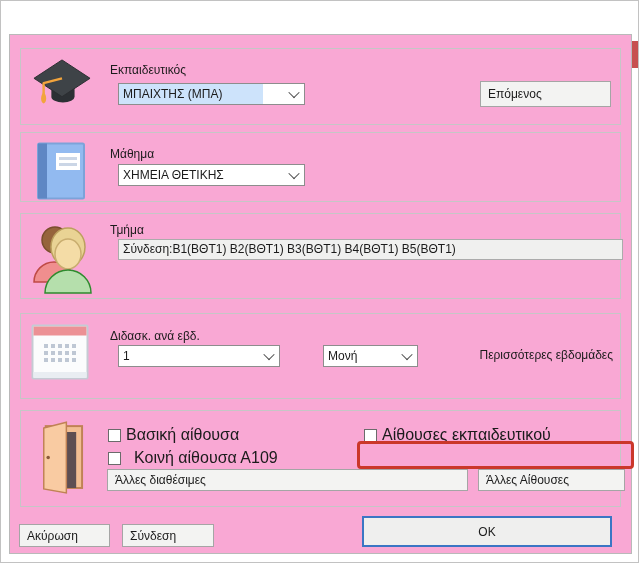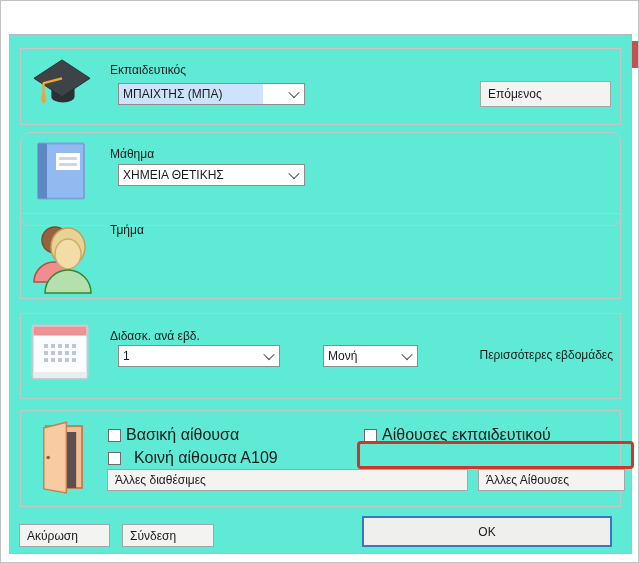--- a/index.html
+++ b/index.html
@@ -8,25 +8,25 @@
     border:1px solid #c2c2c2;box-sizing:border-box;overflow:hidden;
     font-family:"Liberation Sans","DejaVu Sans",sans-serif;color:#1b1b1b;
   }
   .titlebar{position:absolute;left:0;top:0;width:100%;height:28px;margin-top:40px;}
   .title{position:absolute;left:0;top:5px;width:100%;text-align:center;
     font-size:15px;color:#3f3f3f;}
   .close-btn{position:absolute;right:0;top:0;width:28px;height:27px;
     background:#C75050;color:#fff;font-weight:bold;font-size:13px;
     text-align:center;line-height:26px;cursor:default;}
   .outer-box{position:absolute;left:8px;top:33px;width:623px;height:520px;
-    background:#5eead4;border:1px solid #b9b9b9;box-sizing:border-box;}
+    background:#f9a8d4;border:1px solid #b9b9b9;box-sizing:border-box;}
   .section{position:absolute;left:10px;width:601px;border:1px solid #c6c6c6;
     box-sizing:border-box;}
   .s1{top:13px;height:77px;}
-  .s2{top:97px;height:94px;border-radius:9px;}
+  .s2{top:97px;height:70px;}
   .s3{top:178px;height:86px;}
   .s4{top:278px;height:86px;}
   .s5{top:375px;height:97px;}
   .icon-box{position:absolute;}
   .lbl{position:absolute;font-size:12px;color:#1b1b1b;white-space:nowrap;}
   .combo{position:absolute;height:22px;background:#ffffff;border:1px solid #8d8d8d;
     box-sizing:border-box;display:flex;align-items:stretch;cursor:default;}
   .combo .val{flex:1;font-size:12px;line-height:20px;padding:0 4px;
     white-space:nowrap;overflow:hidden;}
   .combo .val.selected{background:#CDE3FB;}
@@ -106,20 +106,21 @@
       <div class="icon-box" style="left:7px;top:8px;">
         <svg width="66" height="72" viewBox="0 0 66 72">
           <circle cx="27" cy="18" r="13" fill="#96643C" stroke="#7A4E2D" stroke-width="1.5"></circle>
           <path d="M6 60 a20 20 0 0 1 40 0 z" fill="#F08E8E" stroke="#BF4A45" stroke-width="1.5"></path>
           <ellipse cx="40" cy="25" rx="17" ry="19" fill="#E9D394" stroke="#BCA05E" stroke-width="1.5"></ellipse>
           <ellipse cx="40" cy="32" rx="13" ry="15" fill="#F4DCA6" stroke="#C9AD6F" stroke-width="1.5"></ellipse>
           <path d="M17 71 a23 23 0 0 1 46 0 z" fill="#B5DFAC" stroke="#2E8B2E" stroke-width="1.5"></path>
         </svg>
       </div>
       <div class="lbl" style="left:89px;top:9px;">Τμήμα</div>
+      <div class="field" style="left:97px;top:25px;width:505px;">Σύνδεση:Β1(ΒΘΤ1) Β2(ΒΘΤ1) Β3(ΒΘΤ1) Β4(ΒΘΤ1) Β5(ΒΘΤ1)</div>
     </div>
 
     <div class="section s4">
       <div class="icon-box" style="left:10px;top:10px;">
         <svg width="58" height="62" viewBox="0 0 58 62">
           <rect x="1.5" y="1.5" width="55" height="53" rx="1" fill="#FBFCFD" stroke="#C5CBD4" stroke-width="2"></rect>
           <rect x="2.5" y="2.5" width="53" height="9" fill="#EC9195"></rect>
           <rect x="2.5" y="48" width="53" height="6" fill="#E9EDF2"></rect>
           <g fill="#BEC7D4">
             <rect x="13" y="20" width="4" height="4"></rect>

